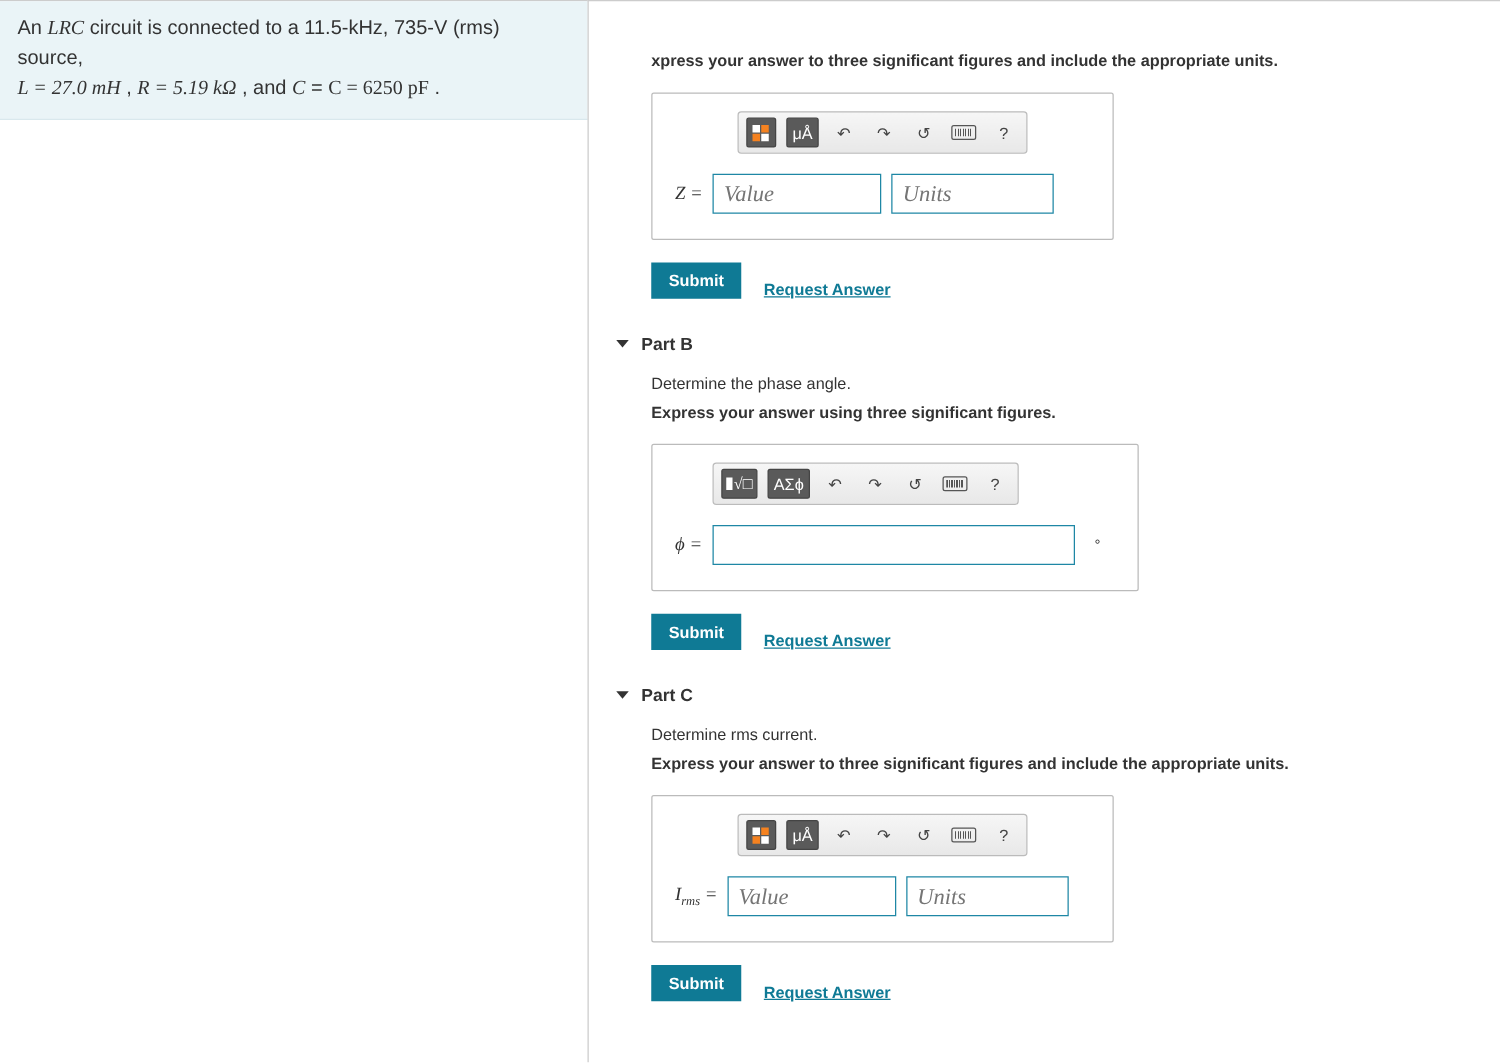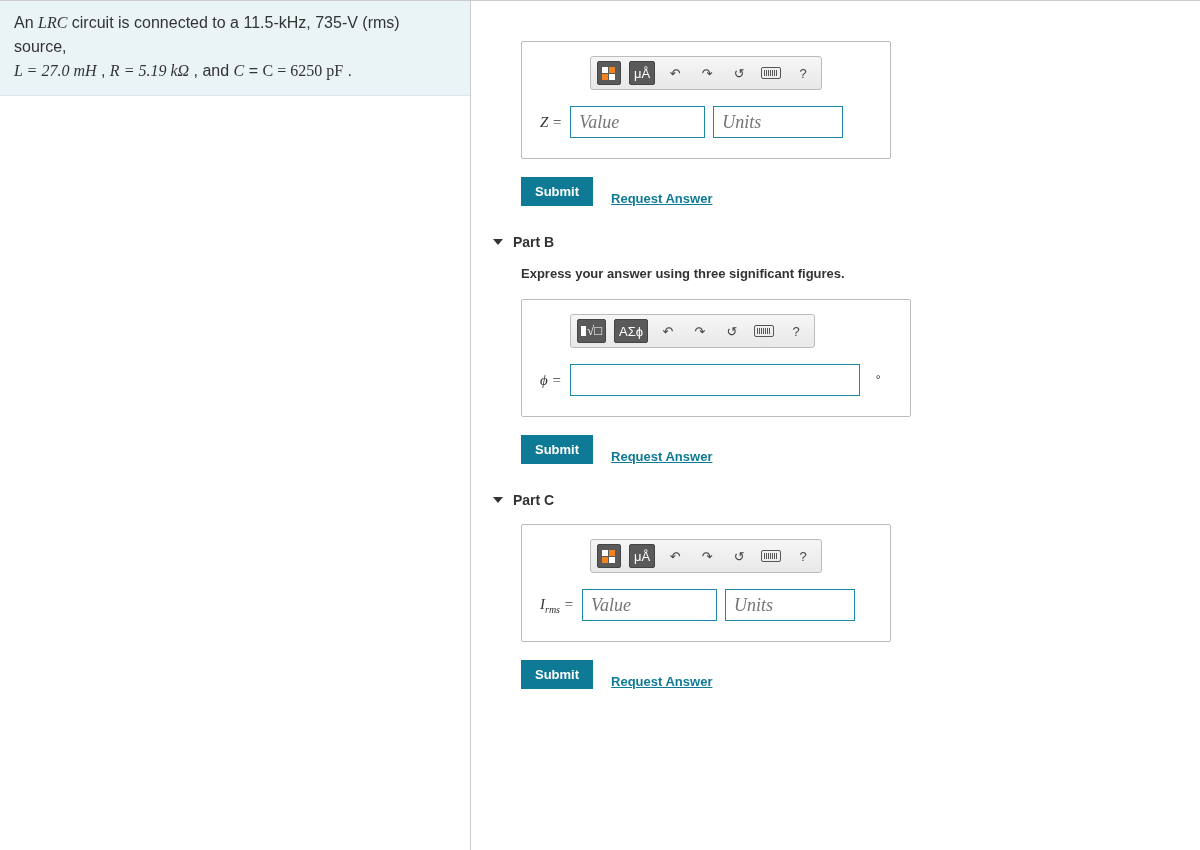--- a/index.html
+++ b/index.html
@@ -189,20 +189,21 @@
       <span>
         <span>An </span><span class="math-var">LRC</span><span> circuit is connected to a </span><span>11.5-kHz</span>, <span>735-V</span><span> (rms) source,</span><br>
         <span class="math-var">L = 27.0  mH</span> , <span class="math-var">R = 5.19  kΩ</span> , and <span class="math-var" style="font-style:italic">C</span> = <span style="font-family:'Times New Roman',serif">C = 6250  pF</span> .
       </span>
     </div>
   </div>
 
   <div class="right-col">
 
     <div class="part-content" style="padding-top:30px">
+      <div class="hint">xpress your answer to three significant figures and include the appropriate units.</div>
 
       <div class="answer-box">
         <div class="toolbar">
           <span class="tb-btn dark">
             <span class="mini-grid">
                 <span></span>
                 <span class="accent"></span>
                 <span class="accent"></span>
                 <span></span>
               </span>
@@ -227,20 +228,21 @@
         <button class="submit-btn">Submit</button>
         <span class="link-req">Request Answer</span>
       </div>
     </div>
 
     <div class="part-header">
       <span class="caret"></span>
       <span>Part B</span>
     </div>
     <div class="part-content">
+      <div class="prompt">Determine the phase angle.</div>
       <div class="hint">Express your answer using three significant figures.</div>
 
       <div class="answer-box" style="width:390px">
         <div class="toolbar" style="margin-left:30px">
           <span class="tb-btn dark" style="padding:0 3px;">
             <span style="display:flex;align-items:center;gap:1px;">
                 <span style="width:5px;height:10px;background:#fff"></span>
                 <span class="sqrt-icon" style="color:#fff">√□</span>
               </span>
           </span>
@@ -264,20 +266,22 @@
         <button class="submit-btn">Submit</button>
         <span class="link-req">Request Answer</span>
       </div>
     </div>
 
     <div class="part-header">
       <span class="caret"></span>
       <span>Part C</span>
     </div>
     <div class="part-content">
+      <div class="prompt">Determine rms current.</div>
+      <div class="hint">Express your answer to three significant figures and include the appropriate units.</div>
 
       <div class="answer-box">
         <div class="toolbar">
           <span class="tb-btn dark">
             <span class="mini-grid">
                 <span></span>
                 <span class="accent"></span>
                 <span class="accent"></span>
                 <span></span>
               </span>

